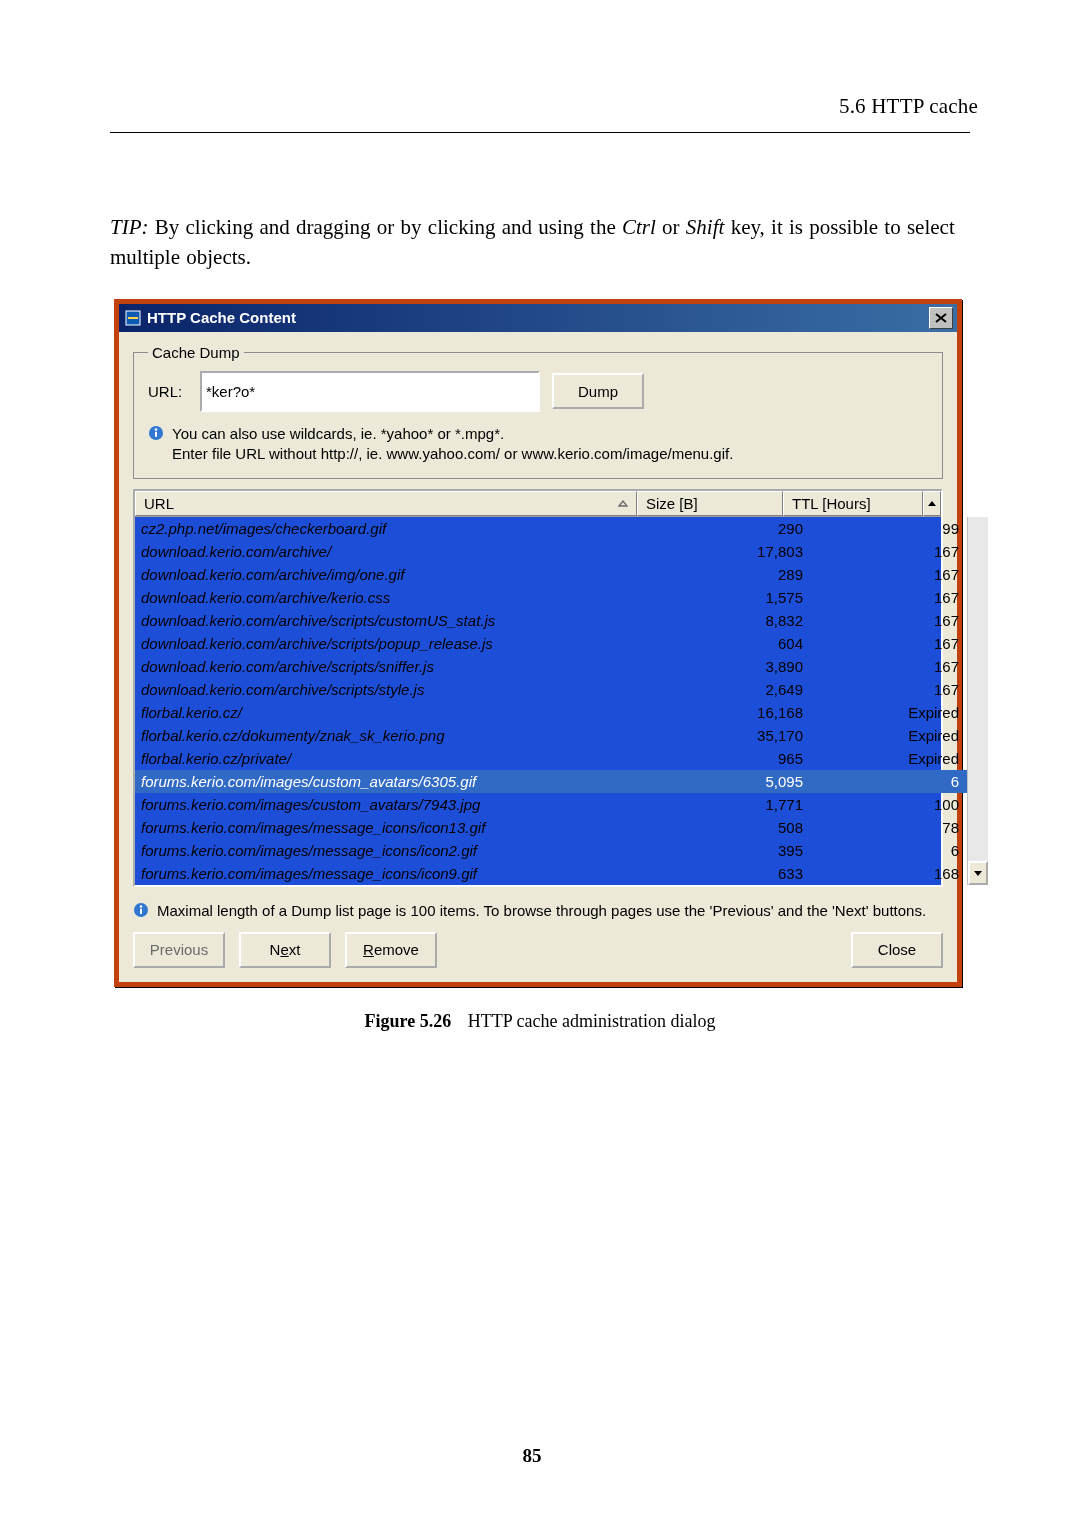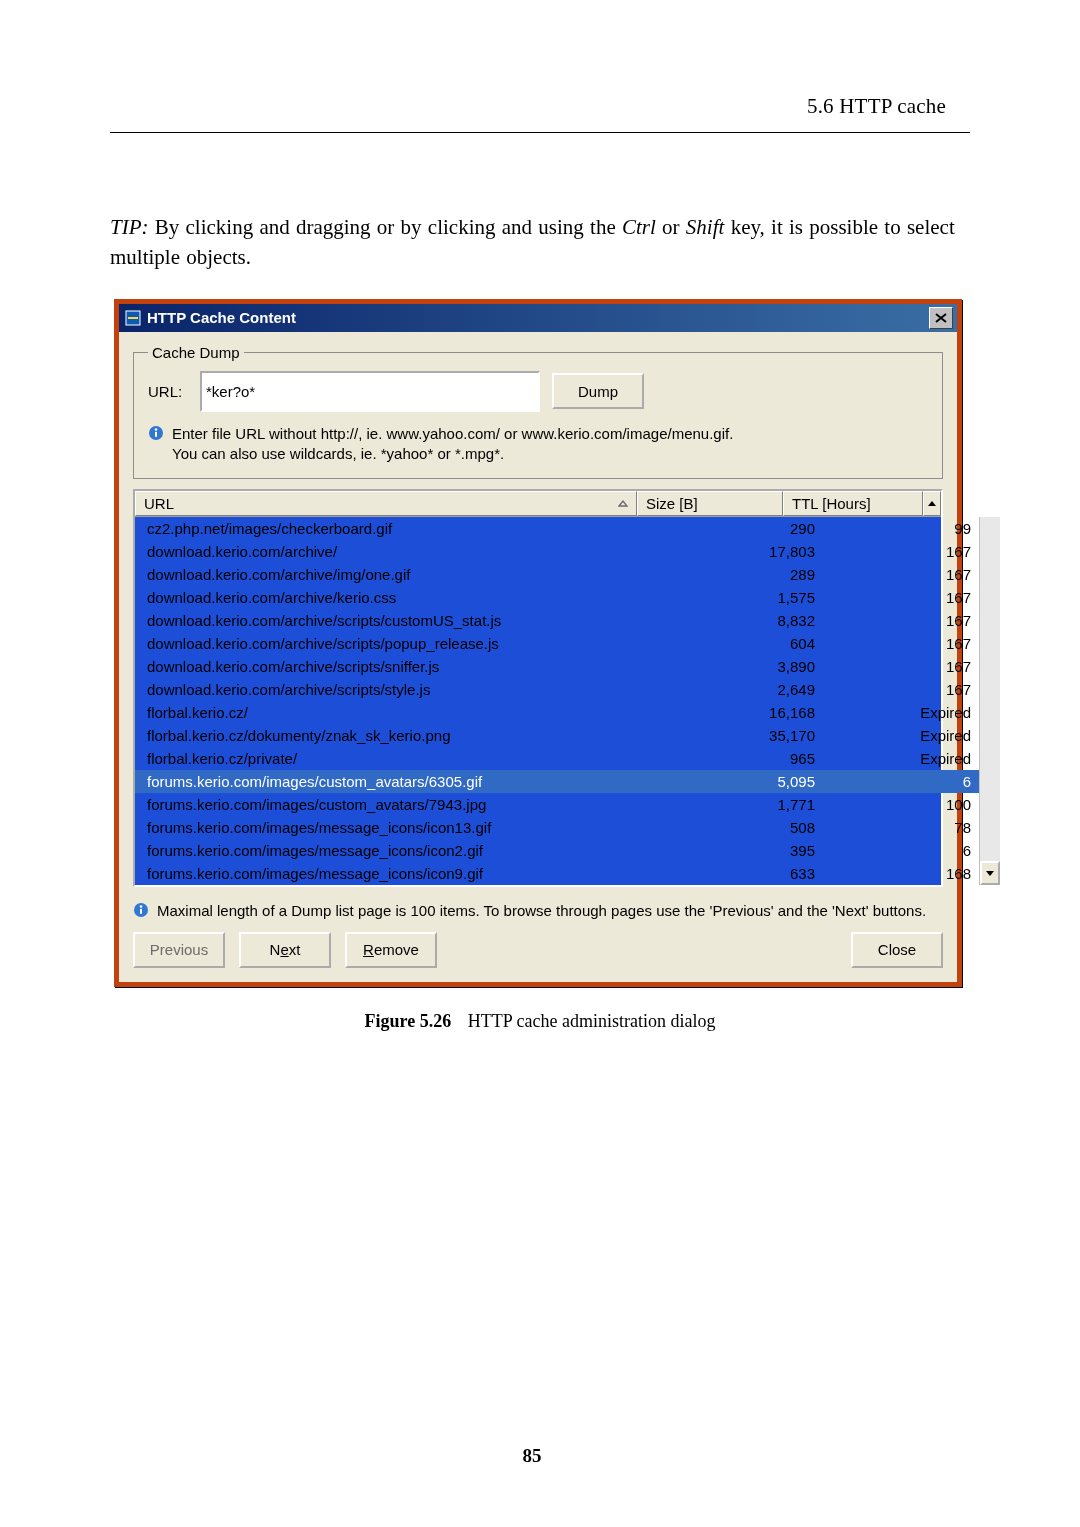--- a/index.html
+++ b/index.html
@@ -27,21 +27,21 @@
     box-sizing: border-box;
     padding: 92px 110px 0 110px;
     font-family: var(--body-font);
     color: #000;
   }
 
   
   .hdr-right {
     position: absolute;
     top: 94px;
-    right: 134px;
+    right: 102px;
     font-size: 21px;
     letter-spacing: .2px;
   }
   .hdr-rule {
     position: absolute;
     top: 132px;
     left: 110px;
     right: 110px;
     height: 1px;
     background: #000;
@@ -190,21 +190,21 @@
   .lv-body {
     position: relative;
     display: flex;
   }
   .lv-rows { flex: 1 1 auto; }
   .lv-row {
     display: flex;
     font-size: 15px;
     line-height: 23px;
   }
-  .lv-row .c-url  { flex: 0 0 502px; padding: 0 12px; white-space: nowrap; overflow: hidden; }
+  .lv-row .c-url  { flex: 0 0 502px; padding: 0 6px; white-space: nowrap; overflow: hidden; font-style: italic; }
   .lv-row .c-size { flex: 0 0 146px; padding: 0 8px; text-align: right; }
   .lv-row .c-ttl  { flex: 0 0 140px; padding: 0 8px; text-align: right; }
   .lv-row.selected {
     background: var(--highlight-bg);
     color: #fff;
   }
 
   .lv-scroll {
     flex: 0 0 20px;
     background: #e8e8e8;
@@ -296,22 +296,22 @@
             <button class="btn">Dump</button>
           </div>
 
           <div class="info-line">
             <svg width="16" height="16" viewBox="0 0 16 16">
               <circle cx="8" cy="8" r="7" fill="#2f77d0"></circle>
               <circle cx="8" cy="4.5" r="1.3" fill="#fff"></circle>
               <rect x="7" y="6.8" width="2" height="5" fill="#fff"></rect>
             </svg>
             <div>
+              <div>You can also use wildcards, ie. *yahoo* or *.mpg*.</div>
               <div>Enter file URL without http://, ie. www.yahoo.com/ or www.kerio.com/image/menu.gif.</div>
-              <div>You can also use wildcards, ie. *yahoo* or *.mpg*.</div>
             </div>
           </div>
         </fieldset>
 
         <div class="listview">
           <div class="lv-head">
             <div class="col col-url sort">
               <span>URL</span>
               <svg width="10" height="10" viewBox="0 0 10 10">
                 <path d="M1 7 L5 2 L9 7 Z" fill="none" stroke="#6b6b6b" stroke-width="1.4"></path>

